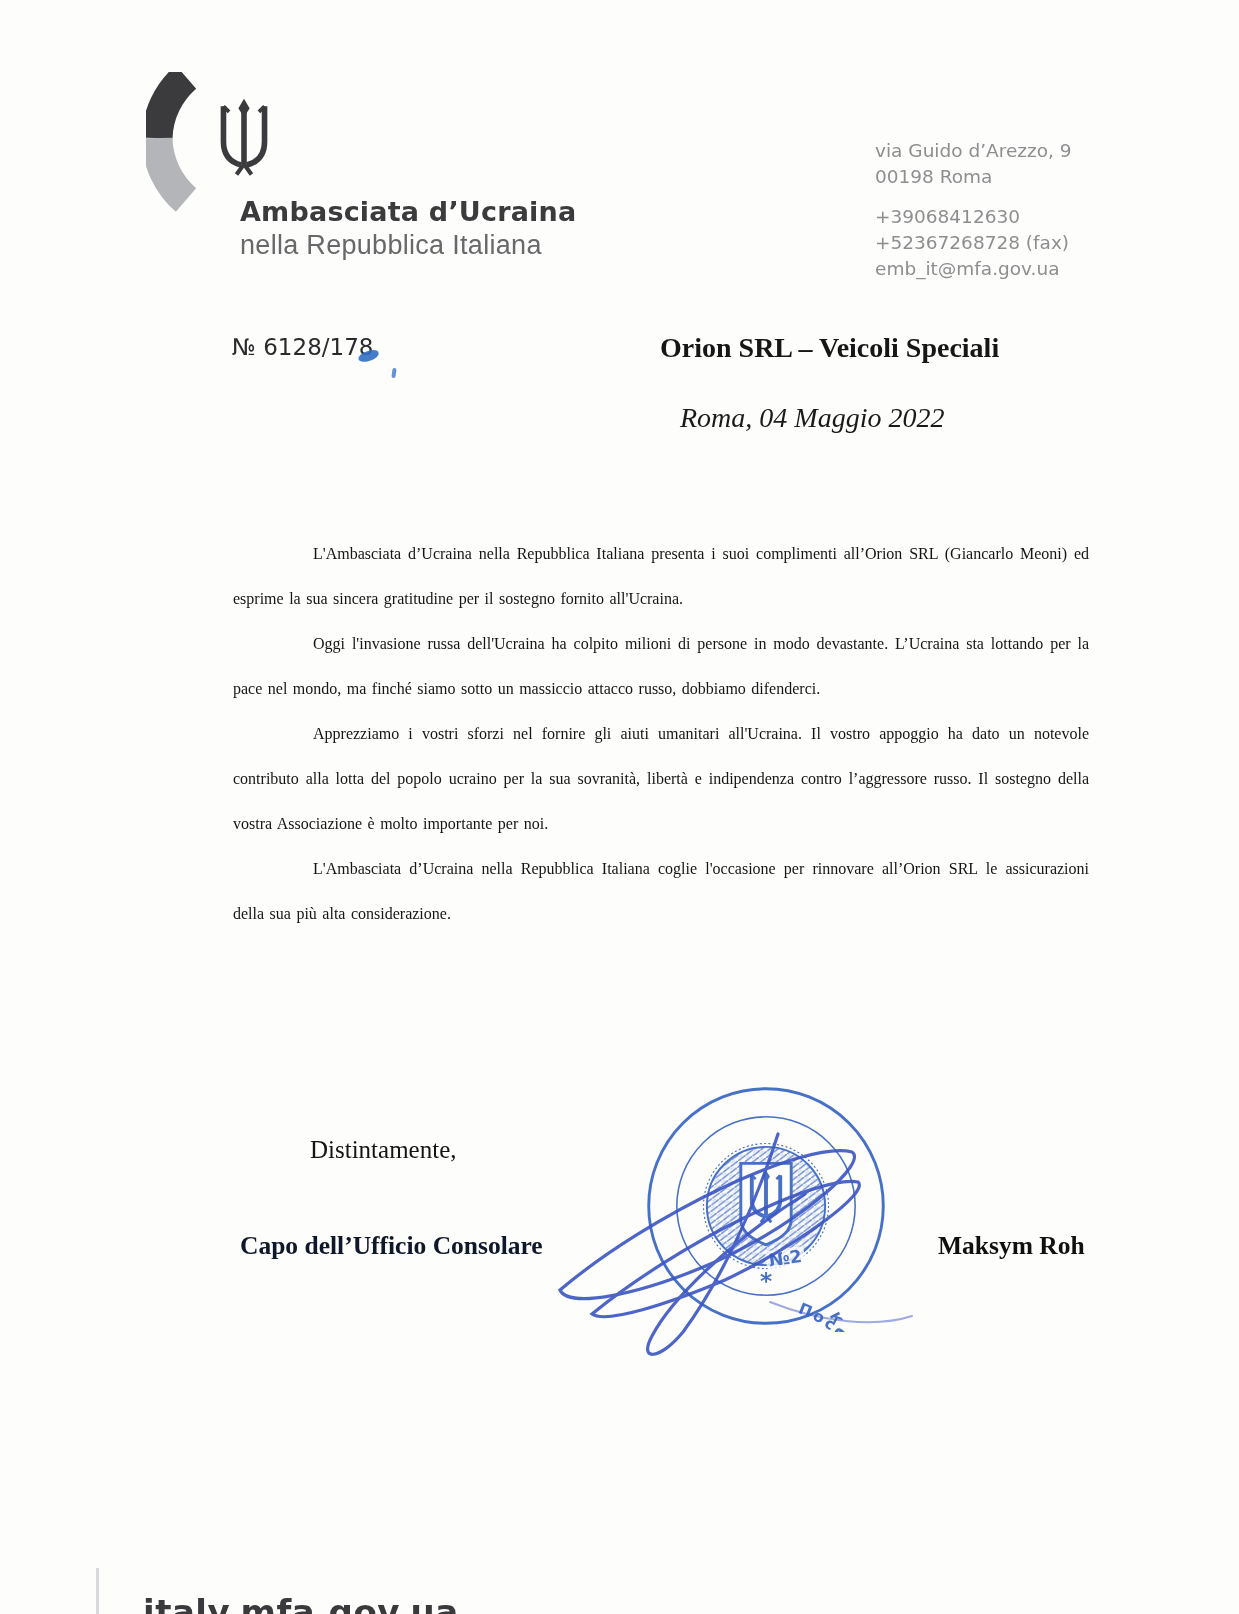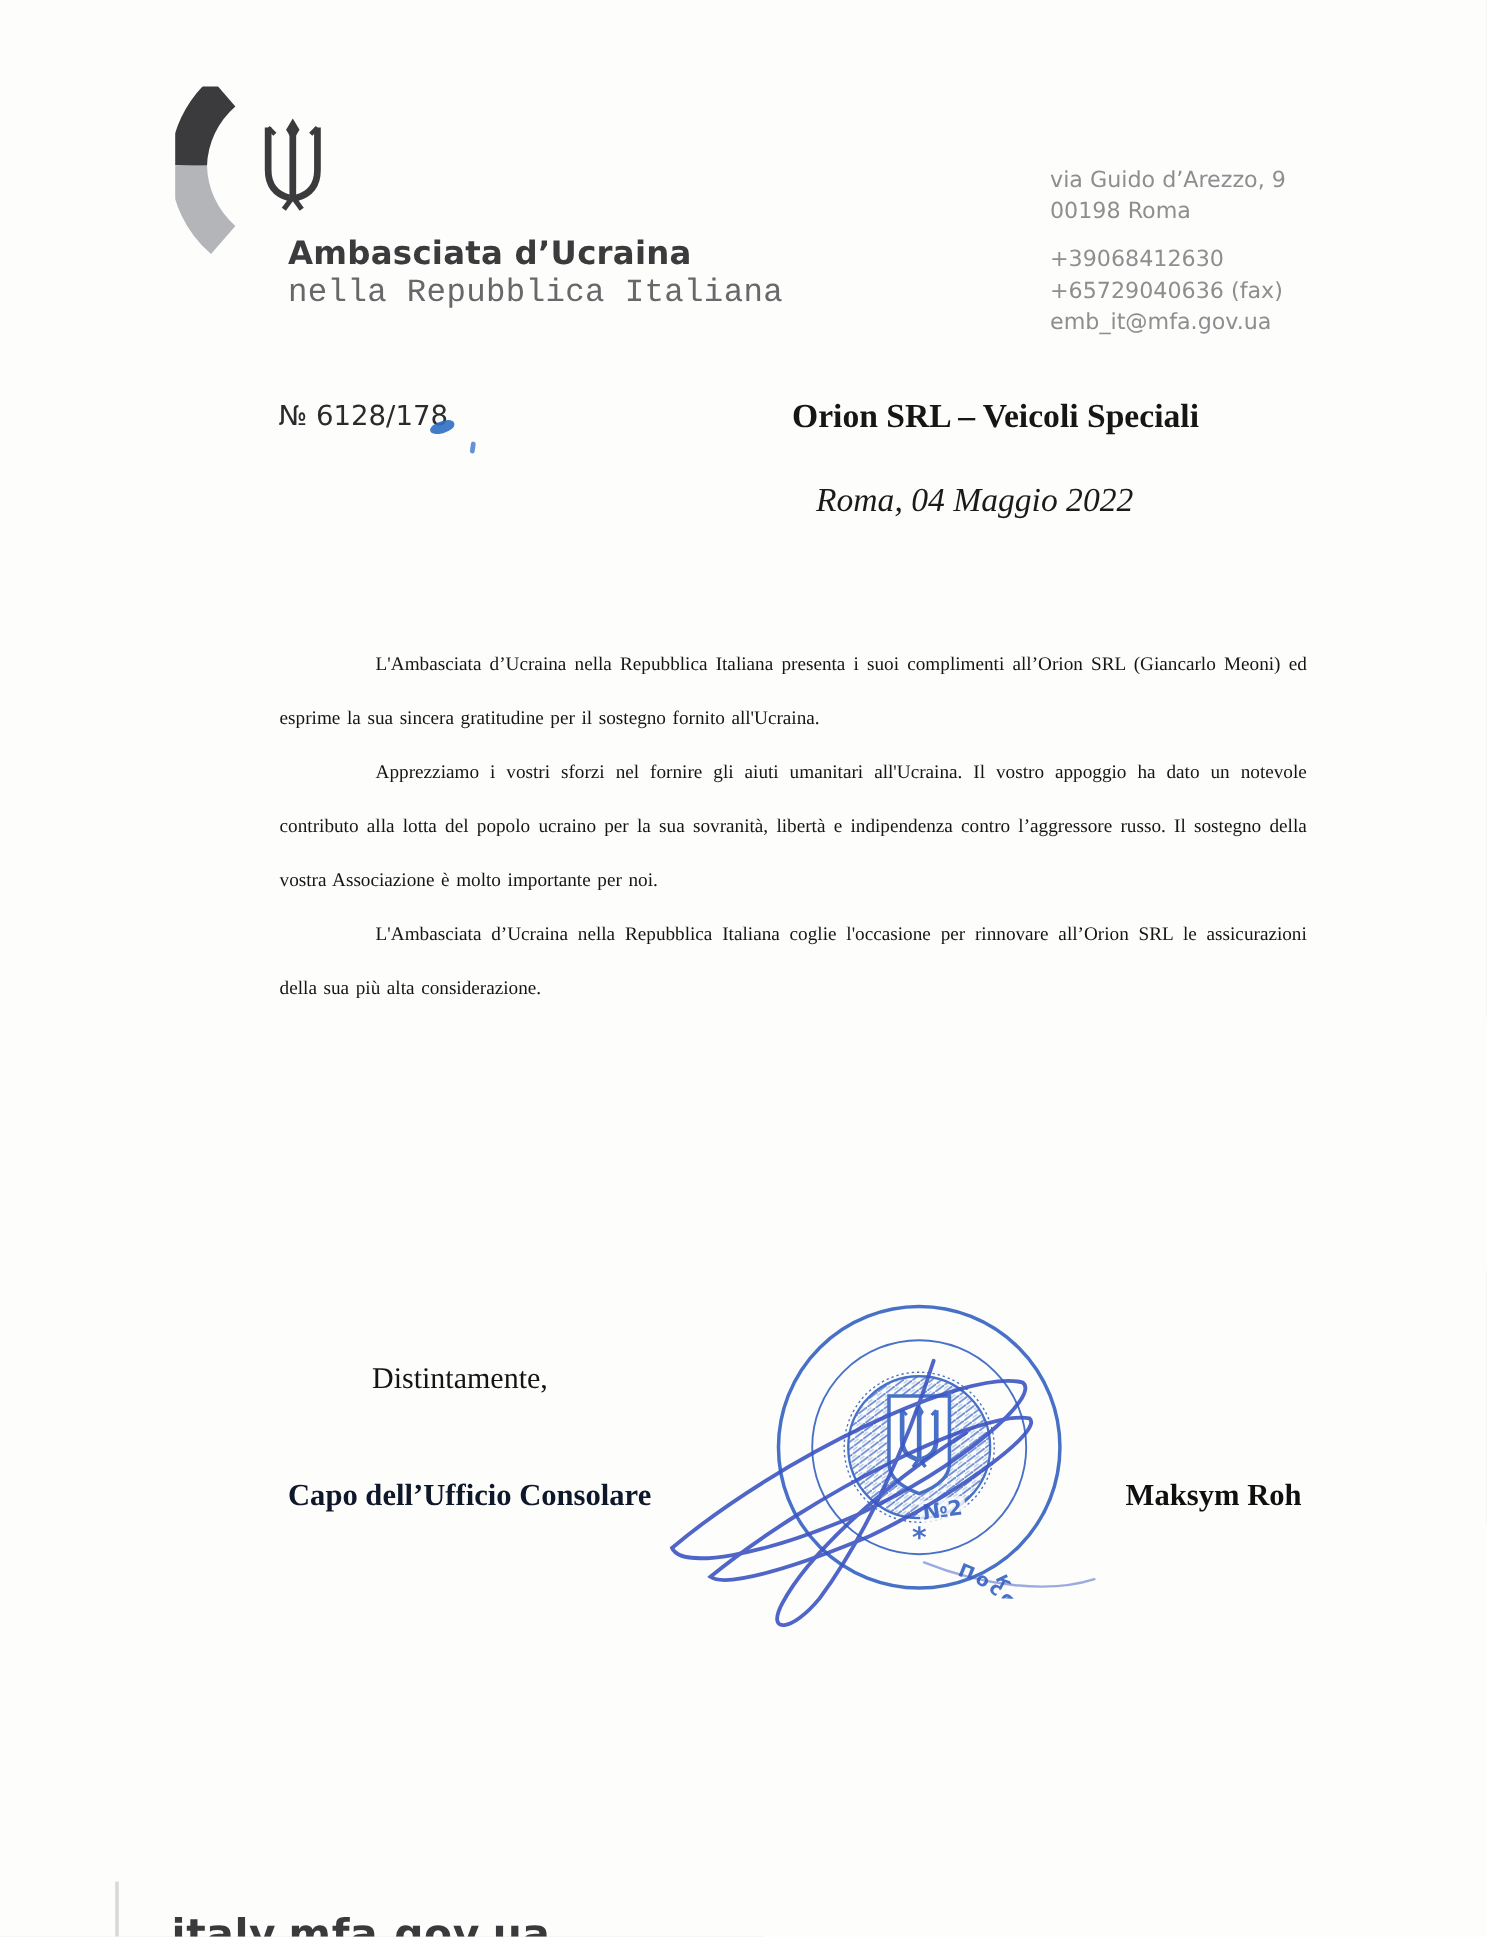--- a/index.html
+++ b/index.html
@@ -18,21 +18,21 @@
 
   
   .org-name {
     left: 240px; top: 196px;
     font-family: "DejaVu Sans", sans-serif;
     font-weight: bold; font-size: 27px; color: #3b3b3d;
     letter-spacing: 0.2px;
   }
   .org-subtitle {
     left: 240px; top: 230px;
-    font-family: Liberation Mono, monospace;
+    font-family: Liberation Sans, sans-serif;
     font-weight: normal; font-size: 27px; color: #68686a;
     letter-spacing: 0.3px;
   }
   .contact {
     left: 875px; top: 138px;
     font-family: "DejaVu Sans", sans-serif;
     font-size: 18.5px; line-height: 26px; color: #8e8e90;
   }
   .contact .gap { height: 14px; }
 
@@ -116,33 +116,34 @@
   </svg>
 
   <div class="abs org-name">Ambasciata d’Ucraina</div>
   <div class="abs org-subtitle">nella Repubblica Italiana</div>
 
   <div class="abs contact">
     <div>via Guido d’Arezzo, 9</div>
     <div>00198 Roma</div>
     <div class="gap"></div>
     <div>+39068412630</div>
-    <div>+65729040636 (fax)</div>
+    <div>+52367268728 (fax)</div>
     <div>emb_it@mfa.gov.ua</div>
   </div>
 
   <div class="abs ref-number">№ 6128/178</div>
   <div class="abs ink-smudge"></div>
   <div class="abs ink-dot"></div>
 
   <div class="abs recipient-name">Orion SRL – Veicoli Speciali</div>
   <div class="abs letter-date">Roma, 04 Maggio 2022</div>
 
   <div class="abs letter-body">
     <p>L'Ambasciata d’Ucraina nella Repubblica Italiana presenta i suoi complimenti all’Orion SRL (Giancarlo Meoni) ed esprime la sua sincera gratitudine per il sostegno fornito all'Ucraina.</p>
+    <p>Oggi l'invasione russa dell'Ucraina ha colpito milioni di persone in modo devastante. L’Ucraina sta lottando per la pace nel mondo, ma finché siamo sotto un massiccio attacco russo, dobbiamo difenderci.</p>
     <p>Apprezziamo i vostri sforzi nel fornire gli aiuti umanitari all'Ucraina. Il vostro appoggio ha dato un notevole contributo alla lotta del popolo ucraino per la sua sovranità, libertà e indipendenza contro l’aggressore russo. Il sostegno della vostra Associazione è molto importante per noi.</p>
     <p>L'Ambasciata d’Ucraina nella Repubblica Italiana coglie l'occasione per rinnovare all’Orion SRL le assicurazioni della sua più alta considerazione.</p>
   </div>
 
   <div class="abs salutation">Distintamente,</div>
 
   <svg class="abs stamp-svg" width="252" height="252" viewBox="-130 -130 260 260">
     <defs>
       <pattern id="hatch" patternUnits="userSpaceOnUse" width="7" height="7" patternTransform="rotate(8)">
         <path d="M 0 7 L 7 0" stroke="#3a66c4" stroke-width="1.5" opacity="0.85"></path>

